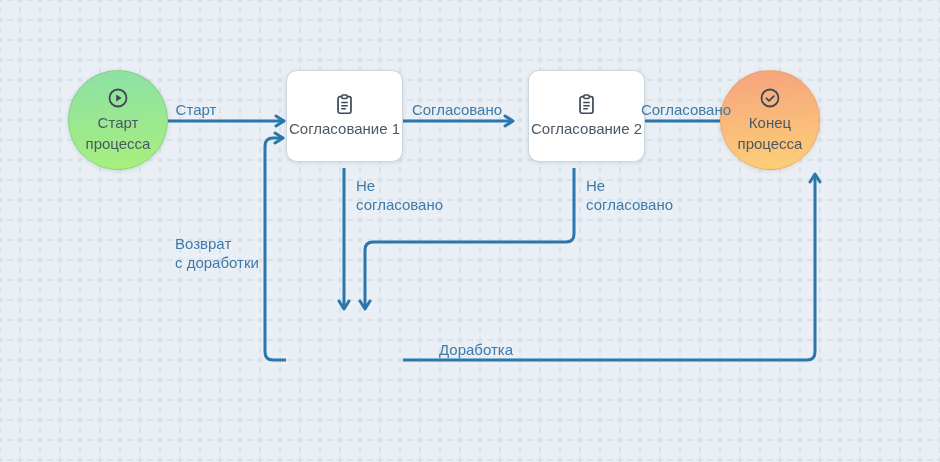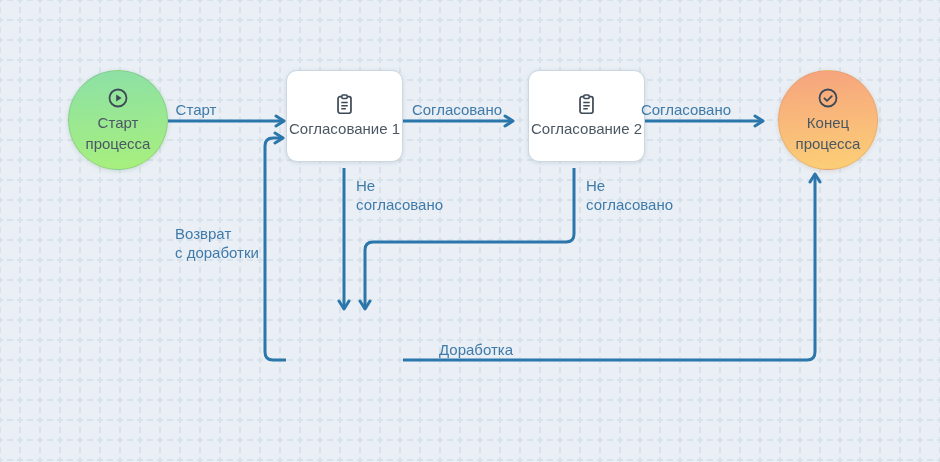--- a/index.html
+++ b/index.html
@@ -14,34 +14,34 @@
   #grid-path{stroke:var(--grid); stroke-width:2; fill:none; stroke-dasharray:6 4; stroke-dashoffset:3;}
   .edge{fill:none; stroke:var(--edge); stroke-width:3;}
   .node{position:absolute; display:flex; flex-direction:column; align-items:center; justify-content:center;
         text-align:center; color:var(--node-text); font-size:15px; line-height:21px; cursor:pointer;}
   .node .icon{color:var(--node-icon); display:block; margin-bottom:3px;}
   .task{width:117px; height:92px; border-radius:11px; background:var(--task-bg);
         border:1px solid var(--task-border); box-shadow:0 1px 4px rgba(50,80,110,.14);}
   .circle{width:100px; height:100px; border-radius:50%;}
   .start-node{left:68px; top:70px; background:linear-gradient(175deg,var(--start-g1),var(--start-g2));
         border:1px solid rgba(110,170,120,.35); box-shadow:0 1px 4px rgba(60,110,80,.18);}
-  .end-node{left:778px; top:70px; background:linear-gradient(175deg,var(--end-g1),var(--end-g2));
+  .end-node{left:720px; top:70px; background:linear-gradient(175deg,var(--end-g1),var(--end-g2));
         border:1px solid rgba(210,150,100,.4); box-shadow:0 1px 4px rgba(150,100,60,.18);text-align:right;}
   .node-approval-1{left:286px; top:70px;}
   .node-approval-2{left:516px; top:70px;margin-left:12px;}
   .node-rework{left:286px; top:312px;}
   .edge-label{position:absolute; color:var(--edge-label); font-size:15px; line-height:19px; white-space:nowrap;}
   .edge-label.centered{transform:translate(-50%,-50%);}
   .edge-label span{display:block;}
   .lbl-start{left:196px; top:109px;}
   .lbl-approved-1{left:457px; top:109px;}
   .lbl-approved-2{left:686px; top:109px;}
   .lbl-not-approved-1{left:356px; top:176px;}
   .lbl-not-approved-2{left:586px; top:176px;}
-  .lbl-return{left:175px; top:224px;}
+  .lbl-return{left:175px; top:234px;}
   .lbl-withdrawn{left:476px; top:349px;}
 </style>
 </head>
 <body>
 
 <div id="canvas">
 
   <svg id="edges-svg" width="940" height="462" viewBox="0 0 940 462">
     <defs>
       <marker id="arrow" markerUnits="userSpaceOnUse" markerWidth="14" markerHeight="14" viewBox="0 0 14 14" refX="11" refY="7" orient="auto">

